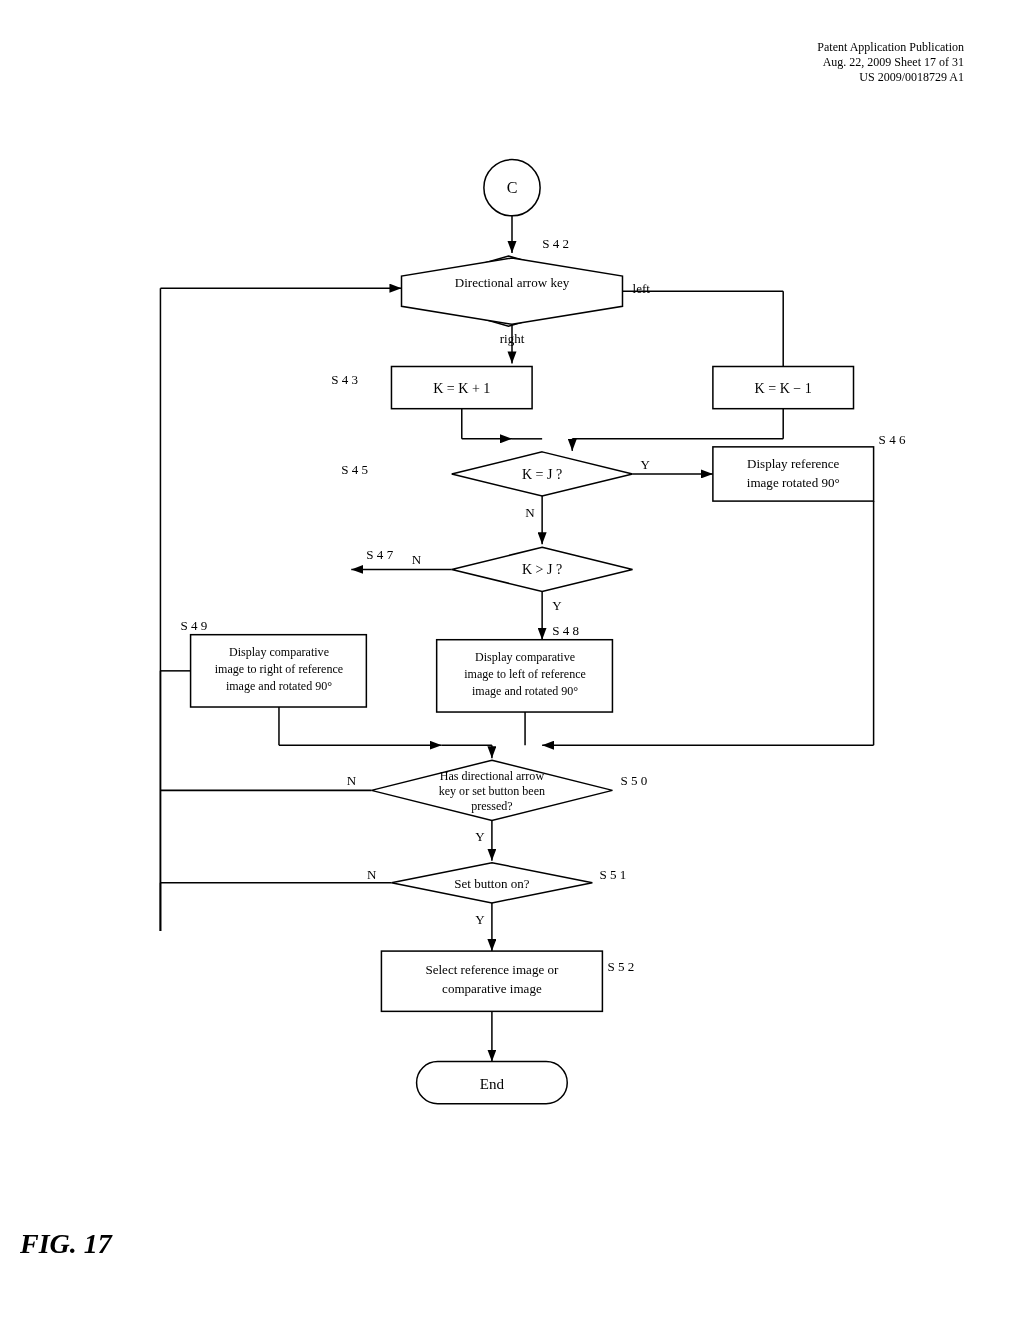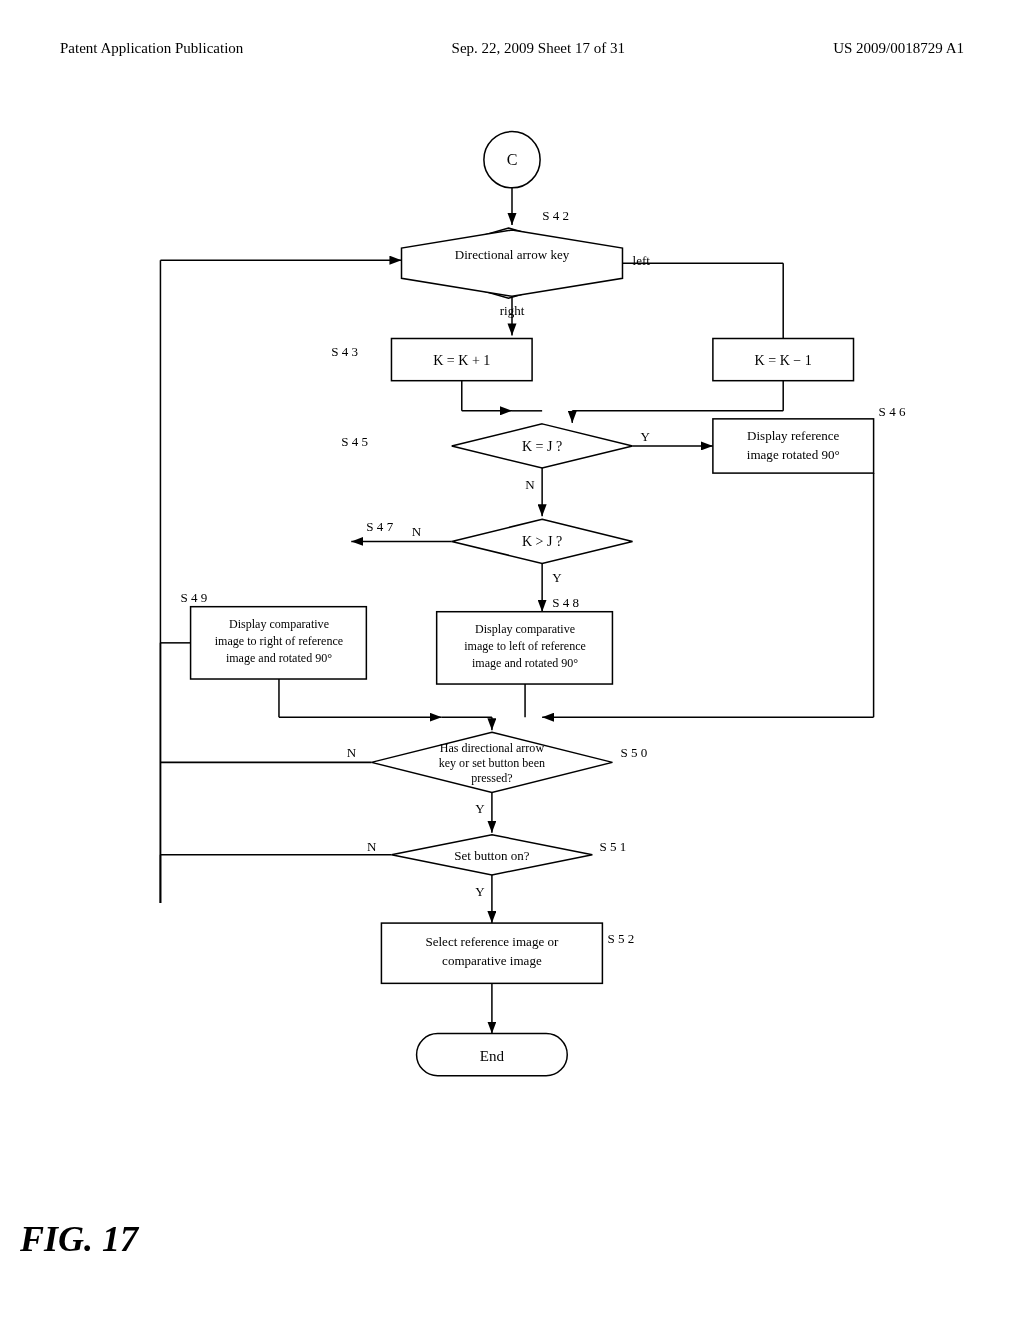--- a/index.html
+++ b/index.html
@@ -16,47 +16,48 @@
       width: 1024px;
       height: 1320px;
       position: relative;
       padding: 40px 60px;
     }
     .header {
       display: flex;
       justify-content: space-between;
       align-items: flex-end;
       margin-bottom: 30px;
-      font-size: 15px;
+      font-size: 12px;
+      flex-direction: column;
     }
     .diagram-container {
       position: relative;
       width: 100%;
       height: 1180px;
     }
     svg {
       width: 100%;
       height: 100%;
     }
     .fig-label {
       position: absolute;
       bottom: 60px;
       left: 20px;
-      font-size: 36px;
+      font-size: 28px;
       font-style: italic;
       font-weight: bold;
     }
   </style>
 </head>
 <body>
 
 <div class="page">
   <div class="header">
     <span>Patent Application Publication</span>
-    <span>Sep. 22, 2009  Sheet 17 of 31</span>
+    <span>Aug. 22, 2009  Sheet 17 of 31</span>
     <span>US 2009/0018729 A1</span>
   </div>
 
   <div class="diagram-container">
     <svg viewBox="0 0 900 1150" xmlns="http://www.w3.org/2000/svg">
 
       <defs>
         <marker id="arrowhead" markerWidth="8" markerHeight="6" refX="8" refY="3" orient="auto">
           <polygon points="0 0, 8 3, 0 6" fill="#000"></polygon>
         </marker>

